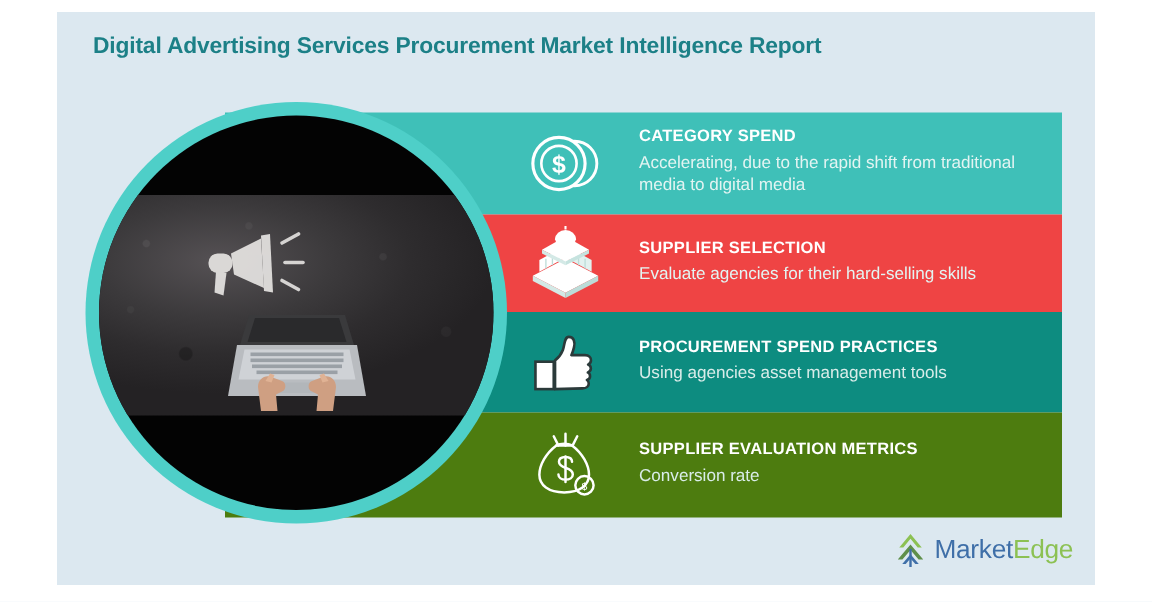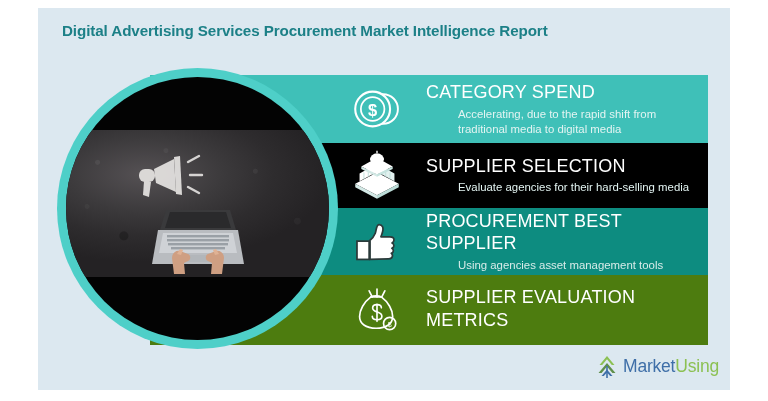--- a/index.html
+++ b/index.html
@@ -55,21 +55,21 @@
     width: 558px;
     height: 270px;
   }
   .band {
     position: absolute;
     left: 0;
     width: 558px;
     display: block;
   }
   .band-1 { top: 0px;   height: 68px; background: #3fc0b8; }
-  .band-2 { top: 68px;  height: 65px; background: #000000; }
+  .band-2 { top: 68px;  height: 65px; background: #ef4444; }
   .band-3 { top: 133px; height: 67px; background: #0d8c80; }
   .band-4 { top: 200px; height: 70px; background: #4d7c0f; }
   .band-icon {
     position: absolute;
     width: 62px;
     height: 62px;
     left: 196px;
     top: 50%;
     transform: translateY(-50%);
     display: flex;
@@ -77,33 +77,32 @@
     justify-content: center;
   }
   .band-text {
     position: absolute;
     left: 276px;
     right: 8px;
     top: 50%;
     transform: translateY(-50%);
   }
   .band-title {
-    font-size: 18px;
-    font-weight: normal;
+    font-size: 11px;
+    font-weight: bold;
     color: #ffffff;
     letter-spacing: 0.2px;
     line-height: 1.25;
     margin-bottom: 3px;
   }
   .band-desc {
     font-size: 11.4px;
     font-weight: normal;
     color: #e3f4f2;
     line-height: 1.38;
-    margin-left: 32px;
   }
   .band-4 .band-desc, .band-3 .band-desc { color: #d9ece9; }
 
   
   .circle-wrap {
     position: absolute;
     left: 57px;
     top: 68px;
     width: 281px;
     height: 281px;
@@ -235,38 +234,38 @@
           <polygon points="13,20 13,23 31,32 31,29" fill="#d4e9e6"></polygon>
           <polygon points="49,20 49,23 31,32 31,29" fill="#c6e3df"></polygon>
 
           <ellipse cx="31" cy="12" rx="8" ry="4.5" fill="#ffffff"></ellipse>
           <path d="M23 12 a8 7 0 0 1 16 0 z" fill="#ffffff"></path>
           <path d="M31 4.5 v-2.5" stroke="#ffffff" stroke-width="1.6"></path>
         </svg>
       </div>
       <div class="band-text">
         <div class="band-title">SUPPLIER SELECTION</div>
-        <div class="band-desc">Evaluate agencies for their hard-selling media</div>
+        <div class="band-desc">Evaluate agencies for their hard-selling skills</div>
       </div>
     </div>
 
     <div class="band band-3">
       <div class="band-icon">
         <svg viewBox="0 0 62 62" width="54" height="54" aria-hidden="true">
           <rect x="8" y="30" width="14" height="21" fill="#ffffff" stroke="#2b3a3a" stroke-width="2"></rect>
           <path d="M23 51 L23 29 C23 29 27 26 29 21 C30.5 17 30 11 33.5 11
                    C37.5 11 38.5 15 37.5 19 C36.8 22 35.5 25 35.5 25
                    L46 25 C49 25 50.5 26.8 50.5 28.8 C50.5 30.5 49.4 31.6 48.3 32.2
                    C49.6 32.7 50.4 33.8 50.4 35.2 C50.4 36.7 49.4 37.7 48.1 38.2
                    C49.2 38.8 49.8 39.8 49.8 41.1 C49.8 42.6 48.7 43.6 47.4 44
                    C48.3 44.6 48.8 45.5 48.8 46.6 C48.8 48.6 47.2 50.4 44 50.4 L23 51 Z" fill="#ffffff" stroke="#2b3a3a" stroke-width="2" stroke-linejoin="round"></path>
         </svg>
       </div>
       <div class="band-text">
-        <div class="band-title">PROCUREMENT BEST SUPPLIER</div>
+        <div class="band-title">PROCUREMENT SPEND PRACTICES</div>
         <div class="band-desc">Using agencies asset management tools</div>
       </div>
     </div>
 
     <div class="band band-4">
       <div class="band-icon">
         <svg viewBox="0 0 62 62" width="54" height="54" aria-hidden="true">
           <g fill="none" stroke="#ffffff" stroke-width="1.9" stroke-linejoin="round" stroke-linecap="round">
             <path d="M22 9 L25.5 16 M31 7 L31 16 M40 9 L36.5 16"></path>
             <path d="M24 16 C16 22 11 31 11 38.5 C11 46.5 18 52 30 52
@@ -276,20 +275,21 @@
             <path d="M36 28.5 C36 26 33.8 24.8 31 24.8 C28 24.8 26 26.2 26 28.6
                      C26 31.4 28.6 32.4 31.4 33.3 C34.4 34.3 36.6 35.4 36.6 38.2
                      C36.6 40.8 34.2 42.2 31 42.2 C28 42.2 25.6 40.8 25.6 38.2"></path>
             <circle cx="45.5" cy="46.5" r="7"></circle>
             <text x="45.5" y="50" text-anchor="middle" font-family="Liberation Sans, sans-serif" font-size="8" fill="#ffffff" stroke="none">$</text>
           </g>
         </svg>
       </div>
       <div class="band-text">
         <div class="band-title">SUPPLIER EVALUATION METRICS</div>
+        <div class="band-desc">Conversion rate</div>
       </div>
     </div>
   </div>
 
   <div class="circle-wrap">
     <div class="circle-inner">
       <div class="photo">
 
         <svg class="megaphone" viewBox="0 0 84 48" aria-hidden="true">
           <g fill="#e6e4e2" opacity="0.92">
@@ -339,16 +339,16 @@
   </div>
 
   <div class="logo">
     <svg class="logo-mark" viewBox="0 0 26 26" aria-hidden="true">
       <path d="M13 2 L20.5 11 L17.8 11 L13 5.2 L8.2 11 L5.5 11 Z" fill="#8cc153"></path>
       <path d="M13 9 L21.5 19 L18.4 19 L13 12.6 L7.6 19 L4.5 19 Z" fill="#5f8f4a"></path>
       <path d="M12.2 12 L13.8 12 L13.8 24 L12.2 24 Z" fill="#3f6fa8"></path>
       <path d="M13 15.5 L18.5 22 L16.2 22 L13 18.4 Z" fill="#3f6fa8"></path>
       <path d="M13 15.5 L7.5 22 L9.8 22 L13 18.4 Z" fill="#3f6fa8"></path>
     </svg>
-    <div class="logo-text"><span class="logo-spend">Market</span><span class="logo-edge">Using</span></div>
+    <div class="logo-text"><span class="logo-spend">Market</span><span class="logo-edge">Edge</span></div>
   </div>
 
 </div>
 
 </body></html>

